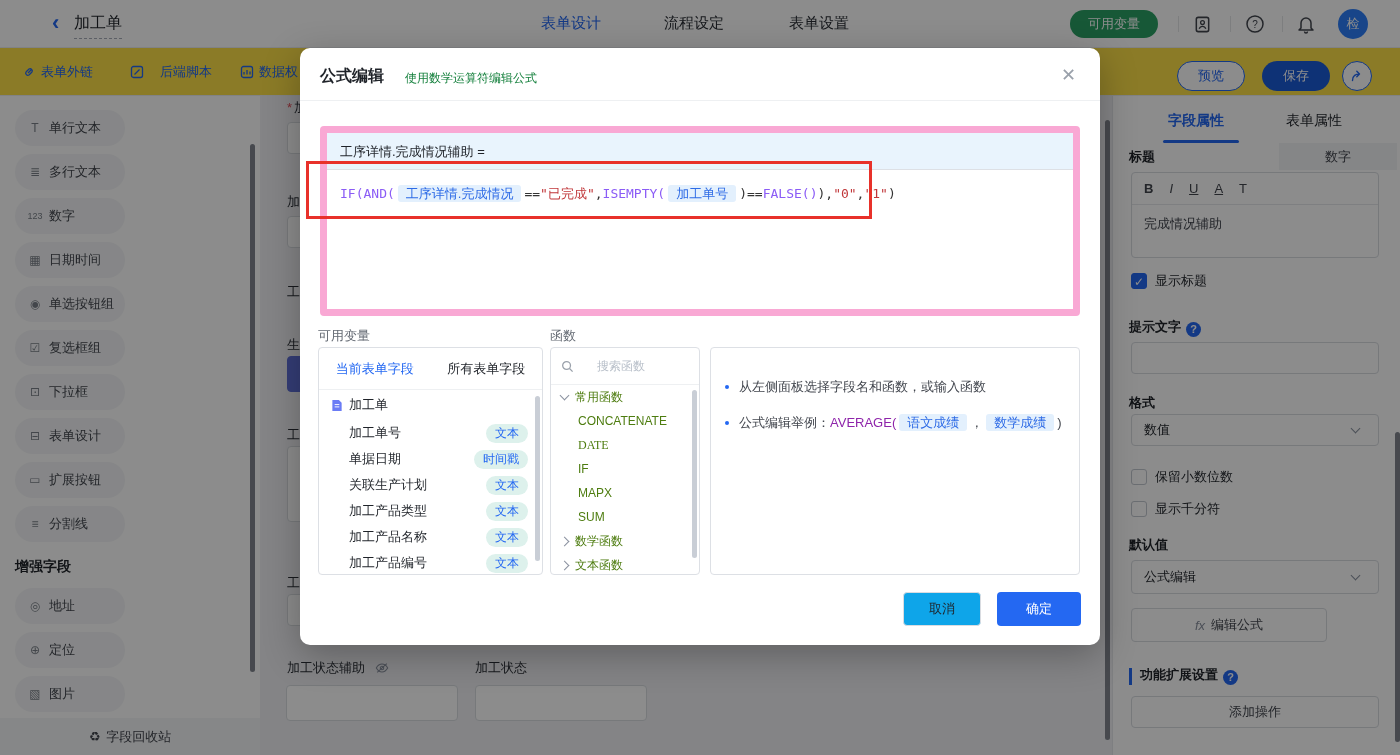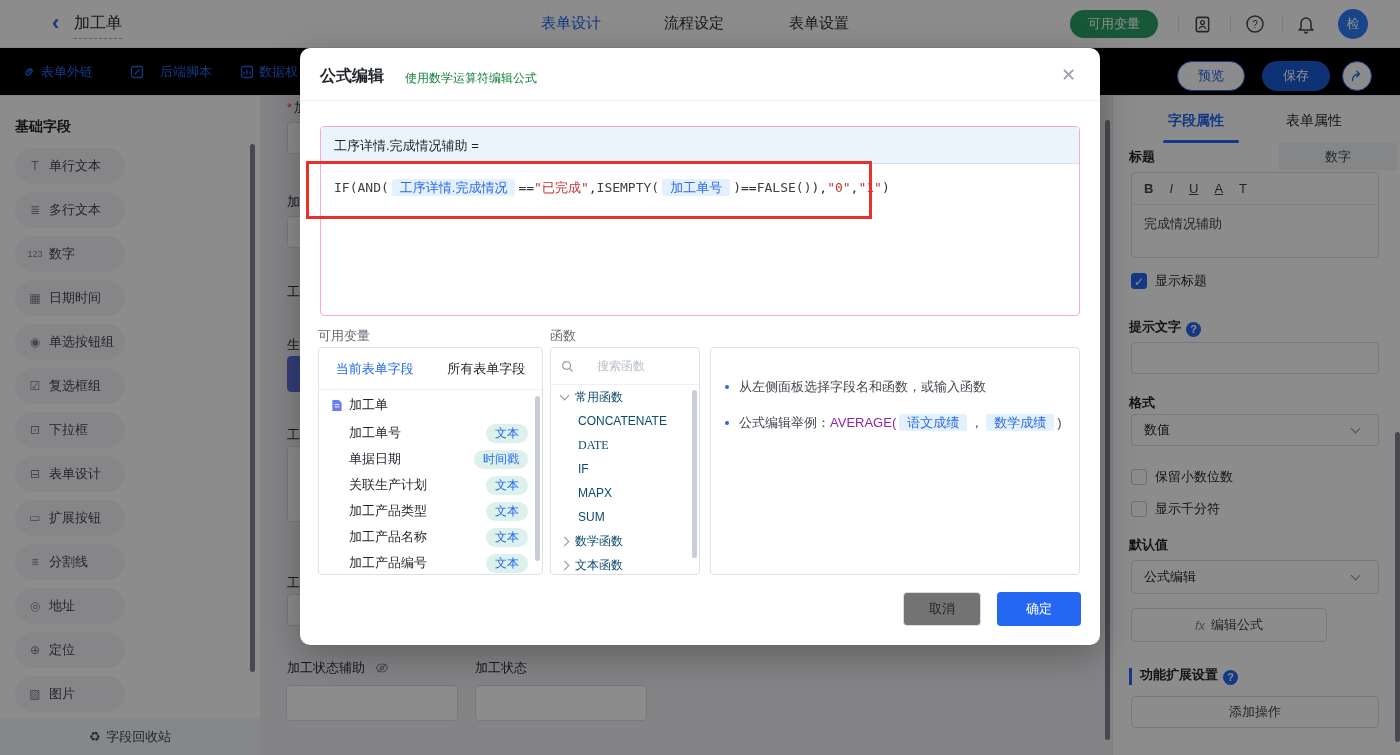--- a/index.html
+++ b/index.html
@@ -11,21 +11,21 @@
   .back { position:absolute; left:52px; top:10px; font-size:22px; color:#2468f2; font-weight:bold; cursor:pointer; line-height:26px;}
   .apptitle { position:absolute; left:74px; top:13px; font-size:16px; font-weight:500; border-bottom:1px dashed #a8aeb8; padding-bottom:4px; }
   .toptab { position:absolute; top:14px; font-size:15px; color:#2b2f36; cursor:pointer; }
   .toptab.active { color:#2468f2; }
   .pill-green { position:absolute; left:1070px; top:10px; width:88px; height:28px; border-radius:14px; background:#2aa164; color:#fff; font-size:13px; text-align:center; line-height:28px; cursor:pointer; }
   .topdiv { position:absolute; top:16px; width:1px; height:16px; background:#e3e5e8; }
   .topicon { position:absolute; top:12px; width:24px; height:24px; color:#42464e; display:flex; align-items:center; justify-content:center; }
   .avatar { position:absolute; left:1338px; top:9px; width:30px; height:30px; border-radius:50%; background:#2d7ff9; color:#fff; font-size:13px; text-align:center; line-height:30px; cursor:pointer; }
 
   
-  .toolbar { position:absolute; left:0; top:48px; width:1400px; height:48px; background:#000000; border-bottom:1px solid #ebedf0; z-index:5; }
+  .toolbar { position:absolute; left:0; top:48px; width:1400px; height:48px; background:#fde047; border-bottom:1px solid #ebedf0; z-index:5; }
   .tlink { position:absolute; top:15px; font-size:13px; color:#2468f2; cursor:pointer; display:flex; align-items:center; gap:5px; }
   .btn-preview { position:absolute; left:1177px; top:13px; width:68px; height:30px; border:1px solid #2468f2; color:#2468f2; background:#fff; border-radius:15px; font-size:13px; text-align:center; line-height:28px; cursor:pointer; }
   .btn-save { position:absolute; left:1262px; top:13px; width:68px; height:30px; background:#1b5bd7; color:#fff; border-radius:15px; font-size:13px; text-align:center; line-height:30px; cursor:pointer; }
   .btn-share { position:absolute; left:1342px; top:13px; width:30px; height:30px; border:1px solid #2468f2; color:#2468f2; border-radius:50%; display:flex; align-items:center; justify-content:center; cursor:pointer; background:#fff;}
 
   
   .sidebar { position:absolute; left:0; top:96px; width:260px; height:659px; background:#fff; z-index:4; padding:14px 0 0 15px; }
   .sec-title { font-size:14px; font-weight:bold; margin:8px 0 12px 0; }
   .btn-grid { display:flex; flex-wrap:wrap; width:232px; }
   .sbtn { width:110px; height:36px; border-radius:18px; background:#f4f5f7; color:#42464e; font-size:13px; display:flex; align-items:center; padding-left:12px; gap:6px; margin:0 11px 8px 0; cursor:pointer; white-space:nowrap; overflow:hidden;}
@@ -41,43 +41,43 @@
 
   
   .backdrop { position:absolute; left:0; top:0; width:1400px; height:755px; background:rgba(0,0,0,0.45); z-index:40; }
 
   
   .modal { position:absolute; left:300px; top:48px; width:800px; height:597px; background:#fff; border-radius:10px; box-shadow:0 10px 36px rgba(0,0,0,.28); z-index:50; }
   .m-title { position:absolute; left:20px; top:18px; font-size:16px; font-weight:bold; }
   .m-sub { position:absolute; left:105px; top:22px; font-size:12px; color:#15803d; }
   .m-close { position:absolute; right:24px; top:16px; font-size:18px; color:#9aa1ab; cursor:pointer; }
   .m-hdiv { position:absolute; left:0; top:52px; width:800px; height:1px; background:#eef0f2; }
-  .f-box { position:absolute; left:20px; top:78px; width:760px; height:190px; border:1px solid #f9a8d4; border-radius:4px; overflow:hidden; }
+  .f-box { position:absolute; left:20px; top:78px; width:760px; height:190px; border:7px solid #f9a8d4; border-radius:4px; overflow:hidden; }
   .f-head { height:37px; background:#e9f4fd; border-bottom:1px solid #dde0e5; font-size:13px; line-height:37px; padding-left:13px; color:#1f2329; }
   .f-body { padding:13px; font-family:"DejaVu Sans Mono","Liberation Mono",monospace; font-size:13px; line-height:22px; color:#333; cursor:text; }
-  .fk { color:#404040; } .fs { color:#c03639; } .fo { color:#333; }
+  .fk { color:#8b5cf6; } .fs { color:#c03639; } .fo { color:#333; }
   .ff { background:#e3f0fd; color:#2e6be6; padding:1px 8px; border-radius:3px; margin:0 3px; font-family:"Liberation Sans",sans-serif; cursor:pointer;}
   .annotation { position:absolute; left:6px; top:113px; width:566px; height:58px; border:3px solid #e8312a; z-index:60; pointer-events:none; }
   .p-label { position:absolute; top:279px; font-size:13px; color:#646a73; }
   .panel { position:absolute; top:299px; border:1px solid #dde0e5; border-radius:4px; background:#fff; }
   .vtabs { height:42px; border-bottom:1px solid #eef0f2; display:flex; font-size:13px; }
   .vtab { flex:1; text-align:center; line-height:42px; cursor:pointer; }
   .vtab.on { color:#2468f2; }
   .vrow { height:26px; display:flex; align-items:center; padding:0 14px 0 12px; font-size:13px; cursor:pointer; }
   .vrow .nm { flex:1; padding-left:18px; white-space:nowrap; overflow:hidden;}
   .badge { background:#ddf1ec; color:#2468f2; font-size:12px; padding:1px 9px; border-radius:10px; flex:none; }
-  .frow { height:24px; display:flex; align-items:center; padding:0 10px; font-size:12px; cursor:pointer; color:#0c4a6e;}
+  .frow { height:24px; display:flex; align-items:center; padding:0 10px; font-size:12px; cursor:pointer; color:#4d7c0f;}
   .chev { width:7px; height:7px; border-right:1.5px solid #8a919f; border-bottom:1.5px solid #8a919f; display:inline-block; margin-right:7px; flex:none;}
   .chev.down { transform:rotate(45deg); margin-top:-3px;}
   .chev.right { transform:rotate(-45deg); }
   .help { position:absolute; left:410px; top:299px; width:370px; height:228px; border:1px solid #dde0e5; border-radius:4px; padding:28px 14px; font-size:13px; color:#42464e; }
   .help li { list-style:none; margin-bottom:14px; position:relative; padding-left:14px; line-height:22px;}
   .help li:before { content:""; position:absolute; left:0; top:9px; width:4px; height:4px; border-radius:50%; background:#2468f2; }
   .kw-purple { color:#8e24aa; }
-  .m-cancel { position:absolute; left:603px; top:544px; width:78px; height:34px; border:1px solid #d9dce1; border-radius:4px; background:#737373; font-size:13px; text-align:center; line-height:32px; cursor:pointer; }
+  .m-cancel { position:absolute; left:603px; top:544px; width:78px; height:34px; border:1px solid #d9dce1; border-radius:4px; background:#0ea5e9; font-size:13px; text-align:center; line-height:32px; cursor:pointer; }
   .m-ok { position:absolute; left:697px; top:544px; width:84px; height:34px; background:#2468f2; color:#fff; border-radius:4px; font-size:13px; text-align:center; line-height:34px; cursor:pointer; }
   .searchrow { height:37px; border-bottom:1px solid #eef0f2; display:flex; align-items:center; padding:0 10px; gap:23px; color:#b9c0ca; }
   .searchrow input { border:none; outline:none; width:100px; font-size:12px; color:#42464e; }
   .searchrow input::placeholder { color:#b9c0ca; }
 
   
   .props { position:absolute; left:1112px; top:96px; width:288px; height:659px; background:#fff; border-left:1px solid #e5e7eb; z-index:4; }
   .ptab { position:absolute; top:16px; font-size:14px; cursor:pointer; }
   .ptab.on { color:#2468f2; font-weight:bold; }
   .ptab-line { position:absolute; left:50px; top:44px; width:76px; height:3px; background:#2468f2; border-radius:2px; }
@@ -154,21 +154,20 @@
   <div class="btn-preview">预览</div>
   <div class="btn-save">保存</div>
   <div class="btn-share">
     <svg width="14" height="14" viewBox="0 0 14 14">
         <path d="M2.5 11.5 C2.5 6.5 6 5 9.5 5 M9.5 5 L6.8 2.3 M9.5 5 L6.8 7.7" fill="none" stroke="currentColor" stroke-width="1.4" stroke-linecap="round"></path>
       </svg>
   </div>
 </div>
 
 <div class="sidebar">
-  <div class="sec-title">基础字段</div>
   <div class="btn-grid">
     <div class="sbtn">
         <span class="ig">T</span>
         <span>单行文本</span>
       </div>
     <div class="sbtn">
         <span class="ig">≣</span>
         <span>多行文本</span>
       </div>
     <div class="sbtn">
@@ -197,20 +196,21 @@
       </div>
     <div class="sbtn">
         <span class="ig">▭</span>
         <span>扩展按钮</span>
       </div>
     <div class="sbtn">
         <span class="ig">≡</span>
         <span>分割线</span>
       </div>
   </div>
+  <div class="sec-title">增强字段</div>
   <div class="btn-grid">
     <div class="sbtn">
         <span class="ig">◎</span>
         <span>地址</span>
       </div>
     <div class="sbtn">
         <span class="ig">⊕</span>
         <span>定位</span>
       </div>
     <div class="sbtn">

